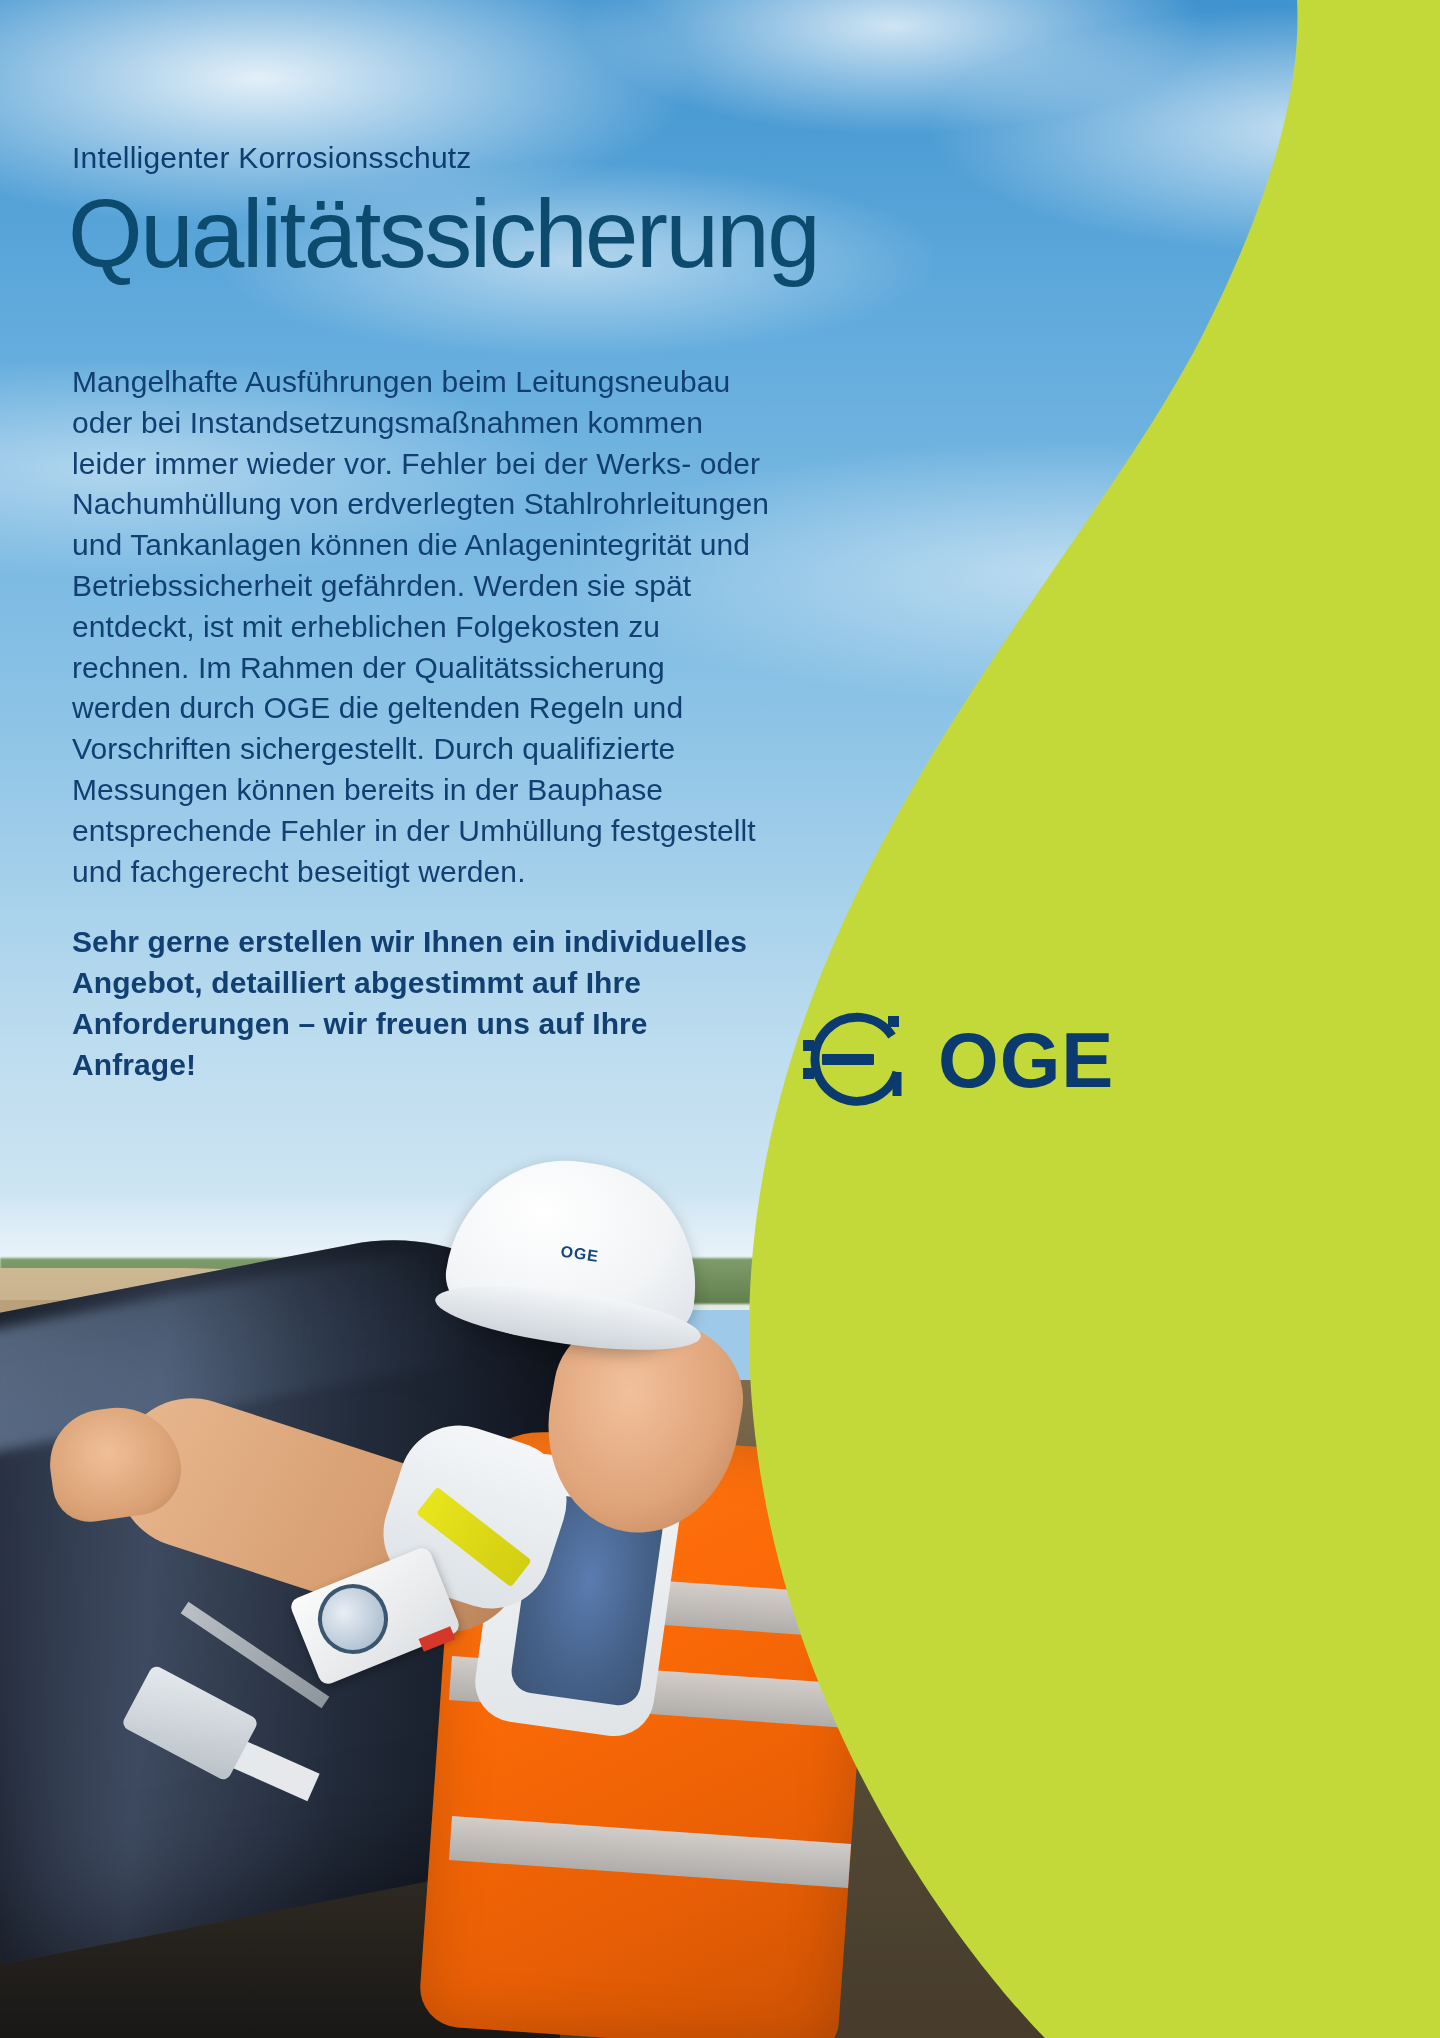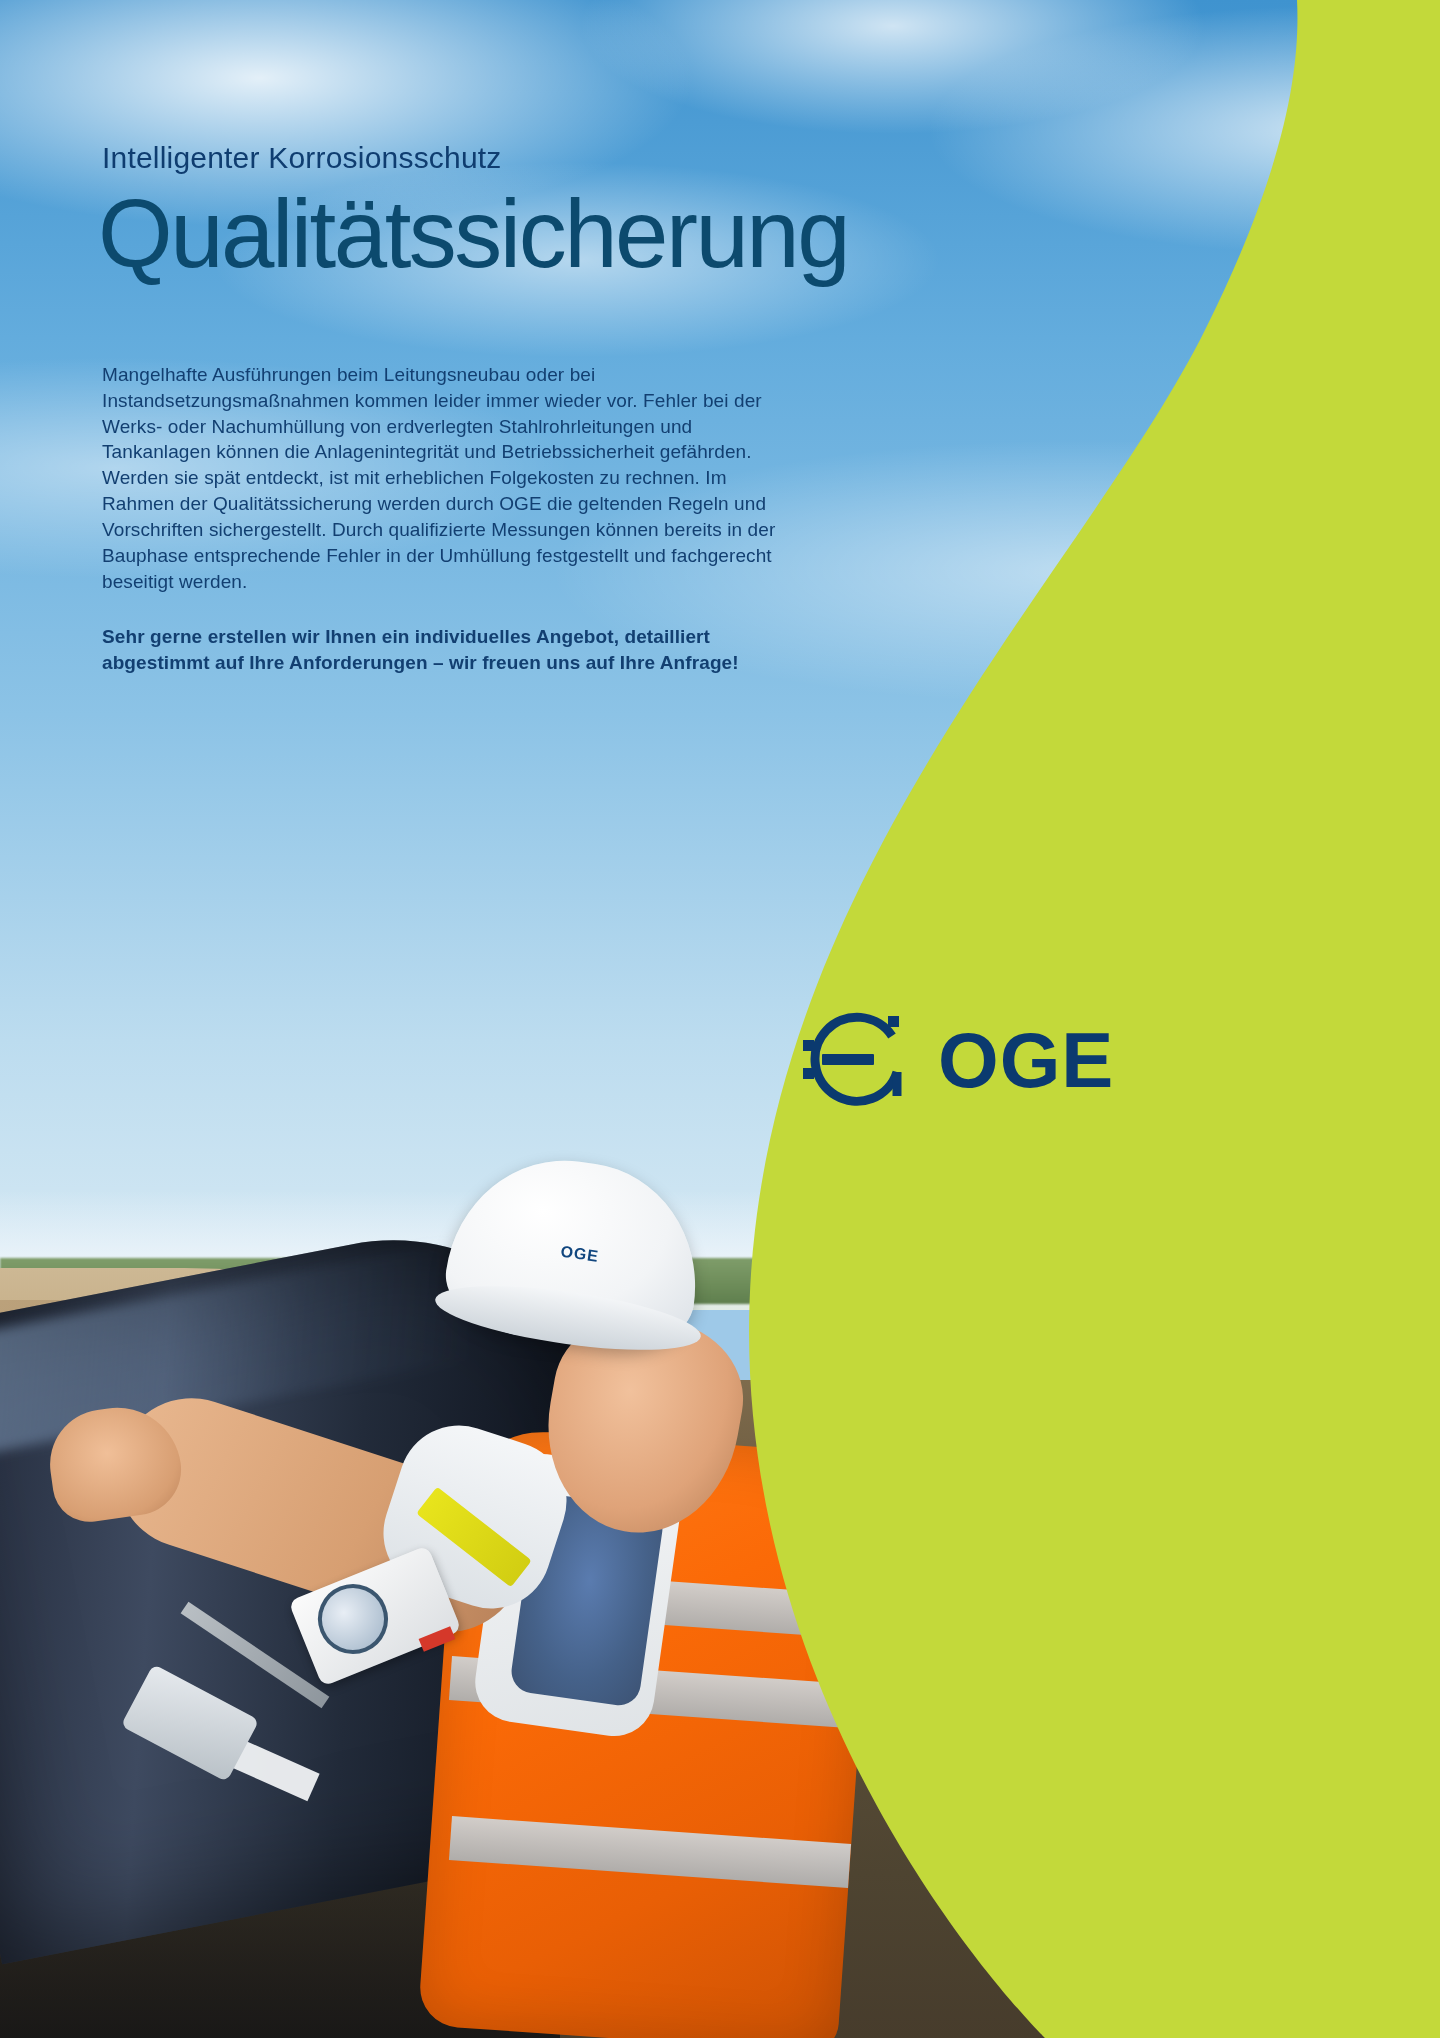--- a/index.html
+++ b/index.html
@@ -292,21 +292,21 @@
   
   .swoosh {
     position: absolute;
     inset: 0;
     pointer-events: none;
   }
 
   
   .content {
     position: absolute;
-    left: 102px;
+    left: 72px;
     top: 140px;
     width: 700px;
     color: #0b3a6f;
   }
   .kicker {
     font-size: 30px;
     line-height: 1.2;
     letter-spacing: .2px;
     color: #0f3d70;
     margin: 0 0 10px 0;
@@ -314,21 +314,21 @@
   .headline {
     font-size: 96px;
     font-weight: 400;
     letter-spacing: -2.5px;
     line-height: 1.0;
     color: #0c4a6e;
     margin: 0 0 80px -4px;
     white-space: nowrap;
   }
   .body-text p {
-    font-size: 19px;
+    font-size: 30px;
     line-height: 1.36;
     color: #123f71;
     margin: 0 0 30px 0;
     letter-spacing: .1px;
   }
   .body-text p:last-child { margin-bottom: 0; font-weight: bold; }
 
   
   .logo {
     position: absolute;

